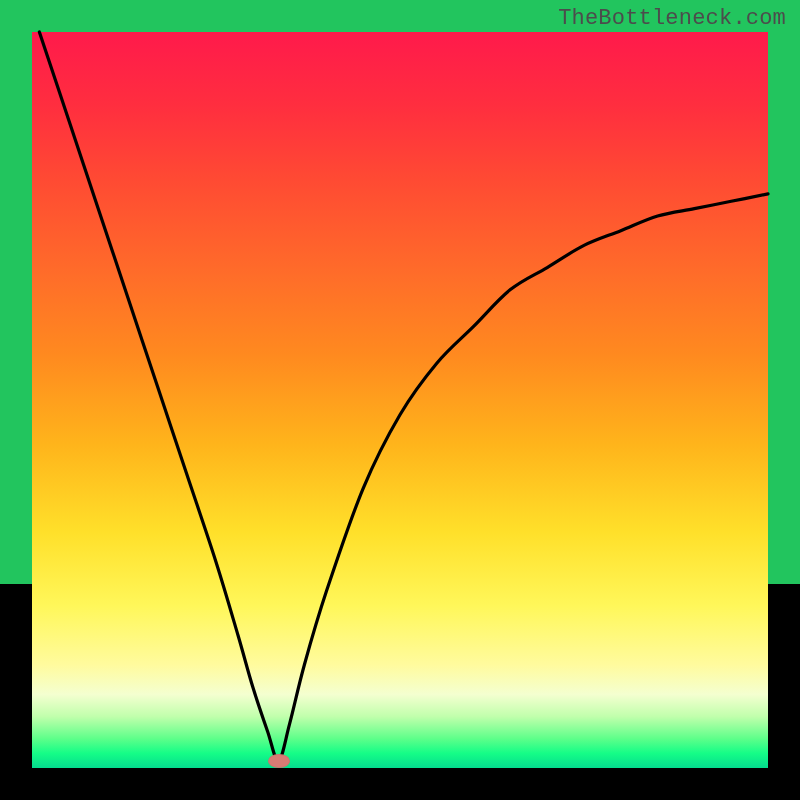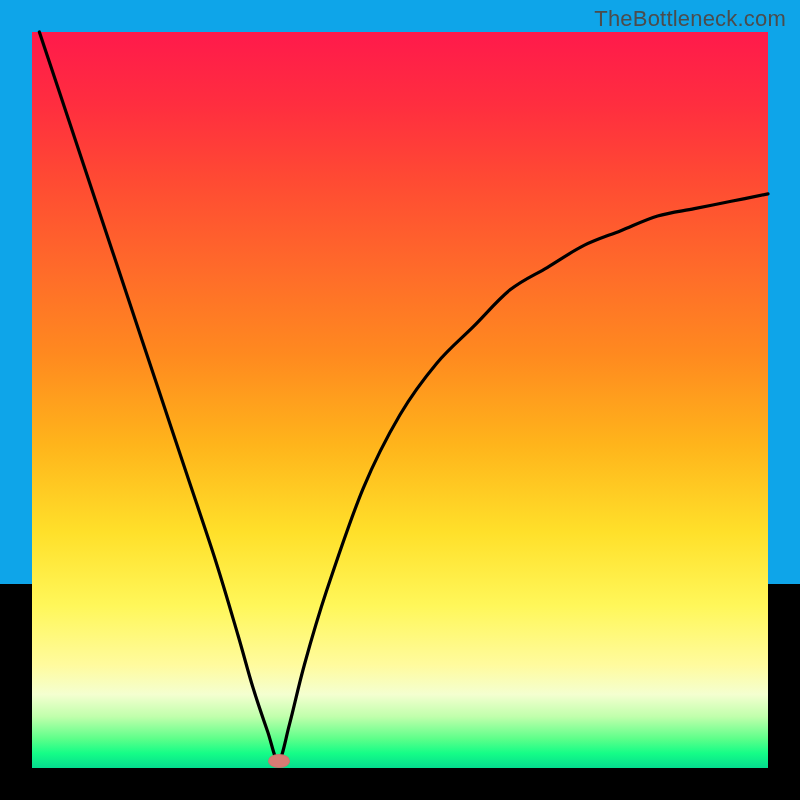--- a/index.html
+++ b/index.html
@@ -8,21 +8,22 @@
     width: 800px;
     height: 800px;
     background: #000;
     overflow: hidden;
     font-family: Arial, Helvetica, sans-serif;
   }
   .frame {
     position: relative;
     width: 800px;
     height: 584px;
-    background: #0ea5e9;
+    background: #22c55e;
+    font-family: Liberation Mono, monospace;
   }
   .watermark {
     position: absolute;
     top: 6px;
     right: 14px;
     color: #4c4c4c;
     font-size: 22px;
     letter-spacing: 0.2px;
     z-index: 5;
     user-select: none;

